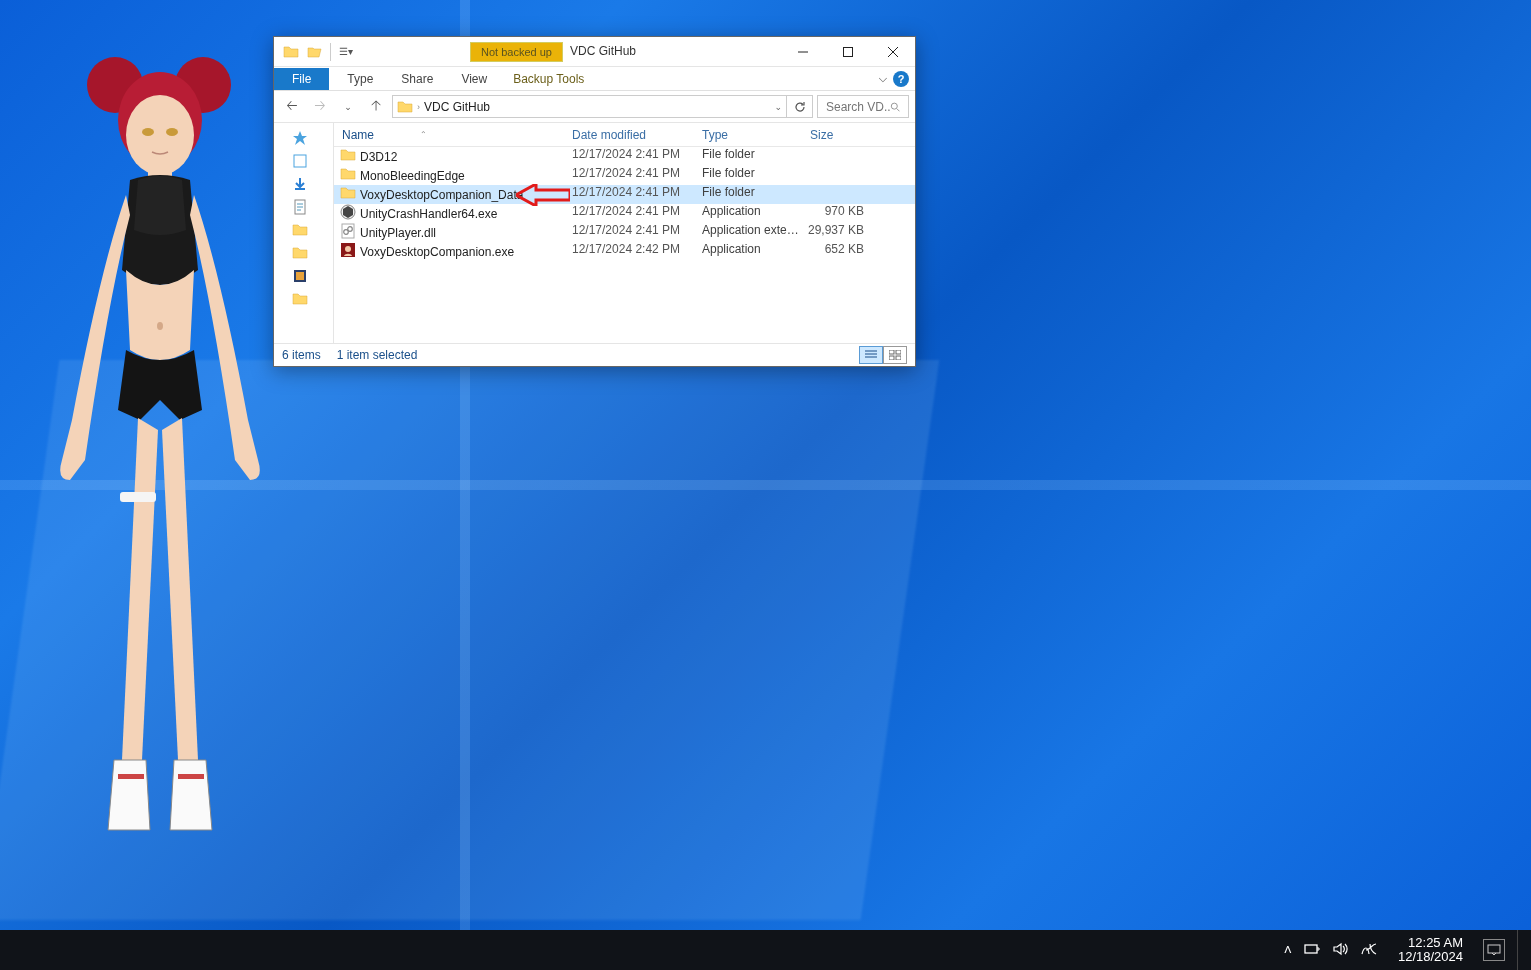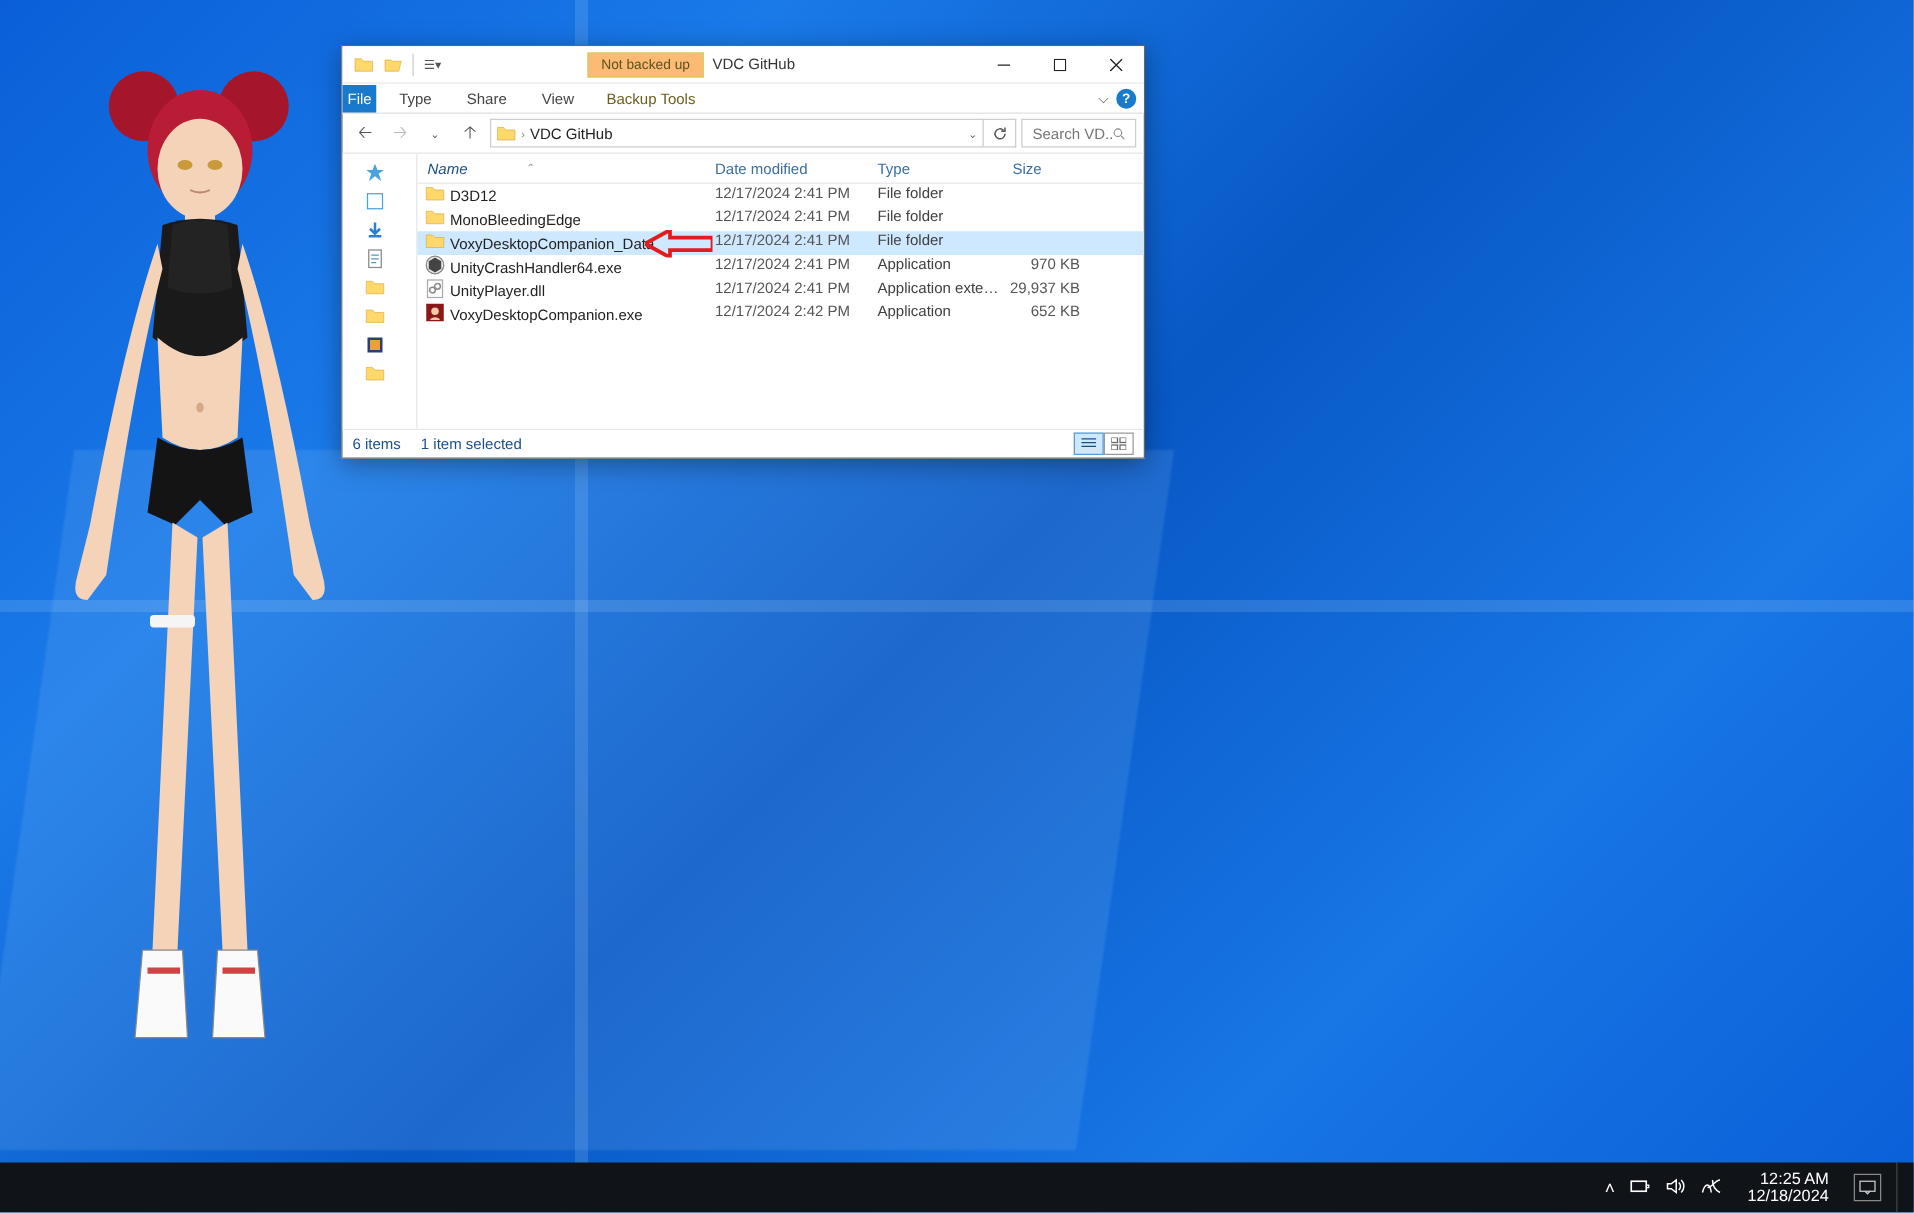--- a/index.html
+++ b/index.html
@@ -49,34 +49,34 @@
     background:#fff;
     border-bottom: 1px solid #e5e5e5;
     position:relative;
   }
   .qat { display:flex; align-items:center; gap:2px; padding-left:6px;}
   .qat .folder-icon-sm { width:16px; height:16px; }
   .qat .sep { width:1px; height:18px; background:#ccc; margin:0 2px;}
   .qat-btn { width:22px; height:22px; display:flex;align-items:center;justify-content:center; }
   .backup-badge {
     position:absolute; left:196px; top:5px;
-    background:#fdba74; color:#5a5320;
+    background:#eab308; color:#5a5320;
     padding:3px 10px; font-size:11px;
     border:1px solid #d4cc5e;
   }
   .title-text { position:absolute; left:296px; top:7px; font-size:12px; color:#333;}
   .win-controls { position:absolute; right:0; top:0; display:flex;}
   .win-btn { width:45px; height:29px; display:flex;align-items:center;justify-content:center; font-family:"Segoe MDL2 Assets", sans-serif; font-size:10px;}
 
   .ribbon-tabs {
     height: 24px; display:flex; align-items:center;
     background:#fff; border-bottom:1px solid #e0e0e0;
     position:relative;
   }
-  .tab-file { background:#1979ca; color:#fff; padding:4px 4px; font-size:12px; margin-right:4px;}
+  .tab-file { background:#1979ca; color:#fff; padding:4px 18px; font-size:12px; margin-right:4px;}
   .tab { padding:4px 14px; font-size:12px; color:#444;}
   .backup-tab { color:#6b5f1a; padding:4px 12px;}
   .ribbon-right { position:absolute; right:6px; display:flex; align-items:center; gap:6px;}
   .chev { color:#666; font-size:11px;}
   .help-icon { width:16px;height:16px;border-radius:50%;background:#1979ca;color:#fff;display:flex;align-items:center;justify-content:center;font-size:11px;font-weight:bold;}
 
   .addr-row {
     height:32px; display:flex; align-items:center; gap:4px;
     padding:0 6px; border-bottom:1px solid #e5e5e5;
   }
@@ -99,21 +99,21 @@
   .np-item{height:21px;display:flex;align-items:center;padding-left:18px;}
   .np-icon{width:16px;height:16px;}
 
   .list-area{ flex:1; display:flex; flex-direction:column;}
   .col-headers{
     height:24px; display:flex; align-items:center;
     border-bottom:1px solid #e8e8e8;
     color:#3a6ea5; font-size:12px;
   }
   .ch{padding:0 8px;position:relative;}
-  .ch.name{width:230px;color:#1a4f8a;display:flex;align-items:center;gap:46px;font-style:italic;}
+  .ch.name{width:230px;color:#1a4f8a;display:flex;align-items:center;gap:46px;}
   .ch.date{width:130px;}
   .ch.type{width:108px;}
   .ch.size{width:70px;}
   .sort-arrow{font-size:8px;color:#888;}
   .rows{flex:1;}
   .row{height:19px;display:flex;align-items:flex-start;font-size:12px;color:#222;}
   .row.selected{background:#cde8ff;}
   .row .c-name{width:230px;display:flex;align-items:center;gap:4px;padding-left:6px;}
   .row .c-date{width:130px;padding-left:8px;color:#555;}
   .row .c-type{width:108px;padding-left:8px;color:#404040;white-space:nowrap;overflow:hidden;text-overflow:ellipsis;}

